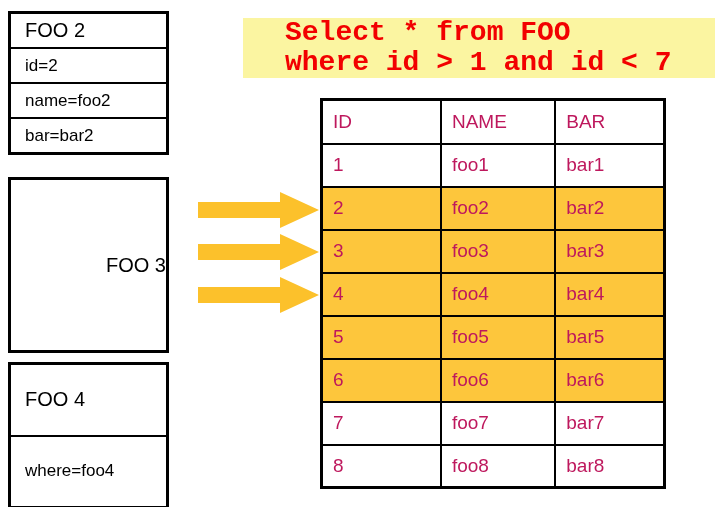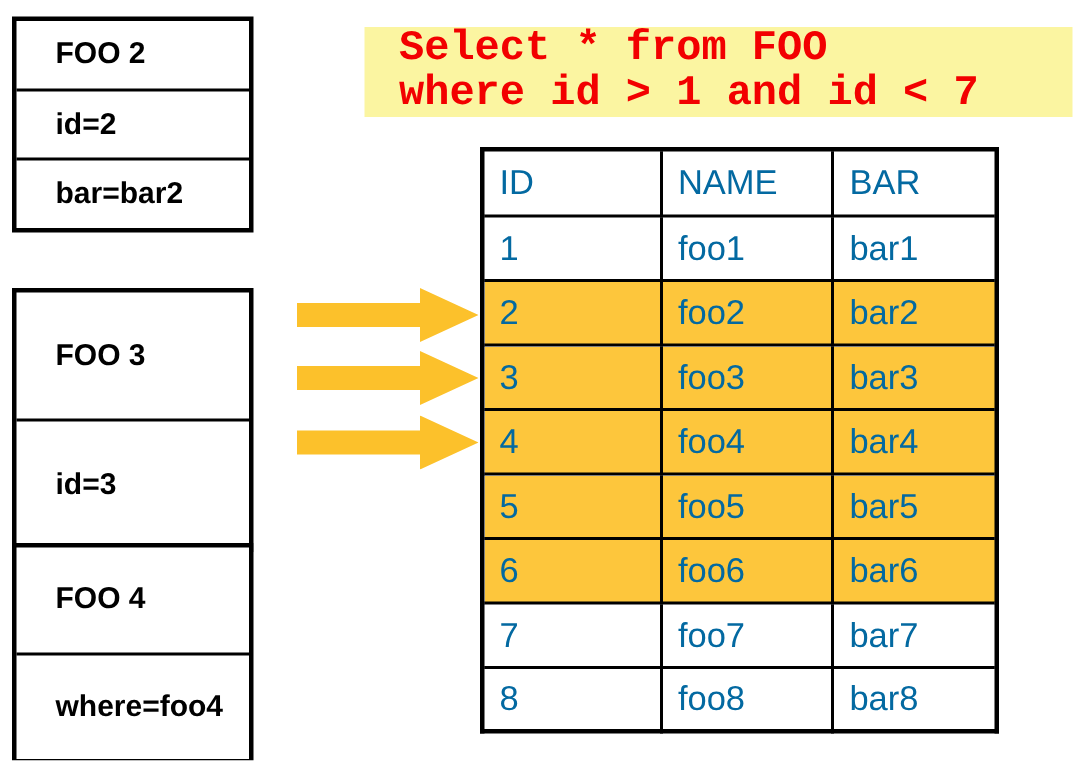--- a/index.html
+++ b/index.html
@@ -8,73 +8,73 @@
     font-family:"Liberation Sans",sans-serif;overflow:hidden;
   }
 
   
   .record-box{
     position:absolute;left:8px;width:161px;height:145px;
     border:3px solid var(--border,#000);background:#fff;
     box-sizing:border-box;display:flex;flex-direction:column;
   }
   .rb-row{
-    flex:1;display:flex;align-items:center;padding-left:26px;
+    flex:1;display:flex;align-items:center;padding-left:14px;
     border-bottom:2px solid var(--border,#000);
-    font-weight:bold;color:#000;box-sizing:border-box;
+    font-weight:normal;color:#000;box-sizing:border-box;
   }
   .rb-row:last-child{border-bottom:none;}
   .rb-title{font-size:20px;}
-  .rb-field{font-size:20px;}
+  .rb-field{font-size:17px;}
 
   
   .query-box{
     position:absolute;left:243px;top:18px;width:472px;height:60px;
     background:var(--query-bg,#fbf5a1);
     font-family:"Liberation Mono",monospace;font-weight:bold;
     font-size:28px;line-height:30px;color:var(--query-fg,#f20000);
-    padding-left:23px;box-sizing:border-box;white-space:nowrap;
+    padding-left:42px;box-sizing:border-box;white-space:nowrap;
   }
 
   
   .arrow{position:absolute;left:198px;color:var(--arrow,#fcc12b);}
 
   
   .result-table{
     position:absolute;left:320px;top:98px;width:346px;
     border-collapse:collapse;background:#fff;
     border:3px solid var(--border,#000);table-layout:fixed;
   }
   .result-table th,.result-table td{
     border:2px solid var(--border,#000);
-    font-size:23px;font-weight:400;color:#0369a1;
+    font-size:19px;font-weight:400;color:#be185d;
     padding:0 0 0 10px;text-align:left;vertical-align:middle;
     overflow:hidden;white-space:nowrap;box-sizing:border-box;
   }
   .result-table th{height:44px;}
   .result-table td{height:43px;}
   .col-id{width:117px;}
   .col-name{width:112px;}
   .col-bar{width:107px;}
   tr.hl td{background:var(--highlight,#fdc63c);}
 </style>
 </head>
 <body>
 
 <div class="canvas">
 
   <div class="record-box" style="top:11px;height:144px;">
     <div class="rb-row rb-title">FOO 2</div>
     <div class="rb-row rb-field">id=2</div>
+    <div class="rb-row rb-field">name=foo2</div>
     <div class="rb-row rb-field">bar=bar2</div>
   </div>
 
-  <div class="record-box" style="top:192px;height:176px;">
+  <div class="record-box" style="top:177px;height:176px;align-items:flex-end;">
     <div class="rb-row rb-title">FOO 3</div>
-    <div class="rb-row rb-field">id=3</div>
   </div>
 
   <div class="record-box" style="top:362px;height:147px;">
     <div class="rb-row rb-title">FOO 4</div>
     <div class="rb-row rb-field">where=foo4</div>
   </div>
 
   <div class="query-box">
     <div>Select * from FOO</div>
     <div>where id &gt; 1 and id &lt; 7</div>

